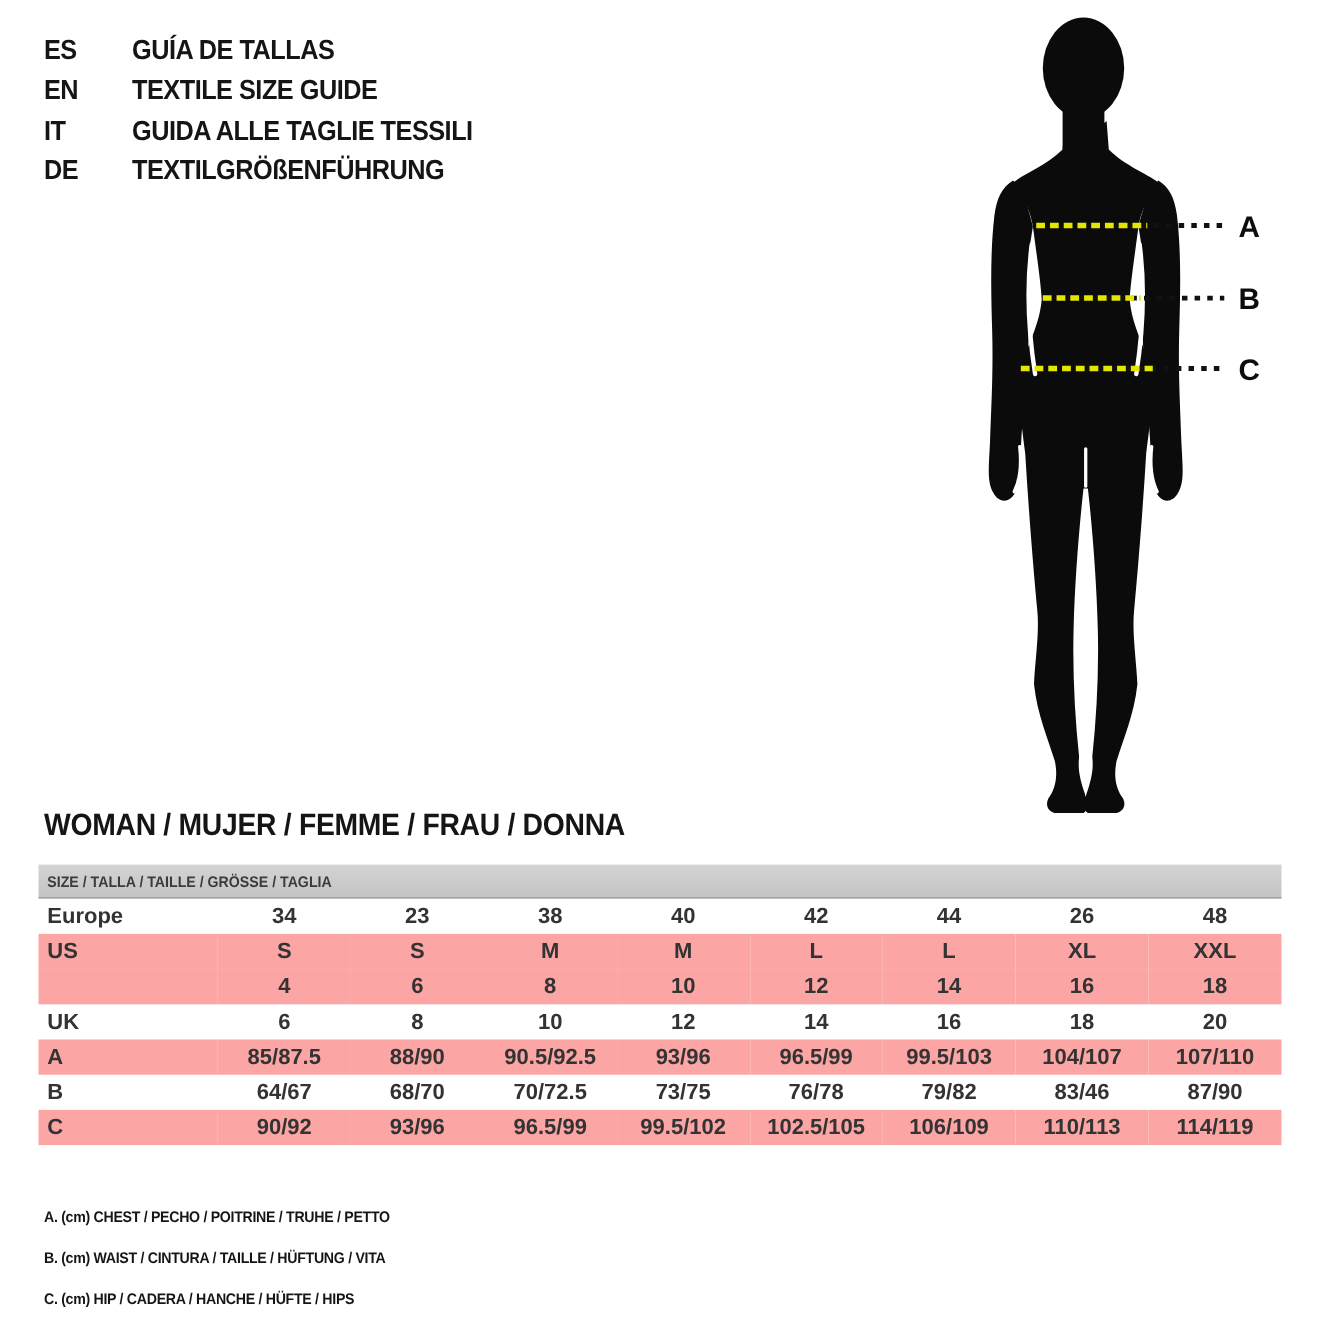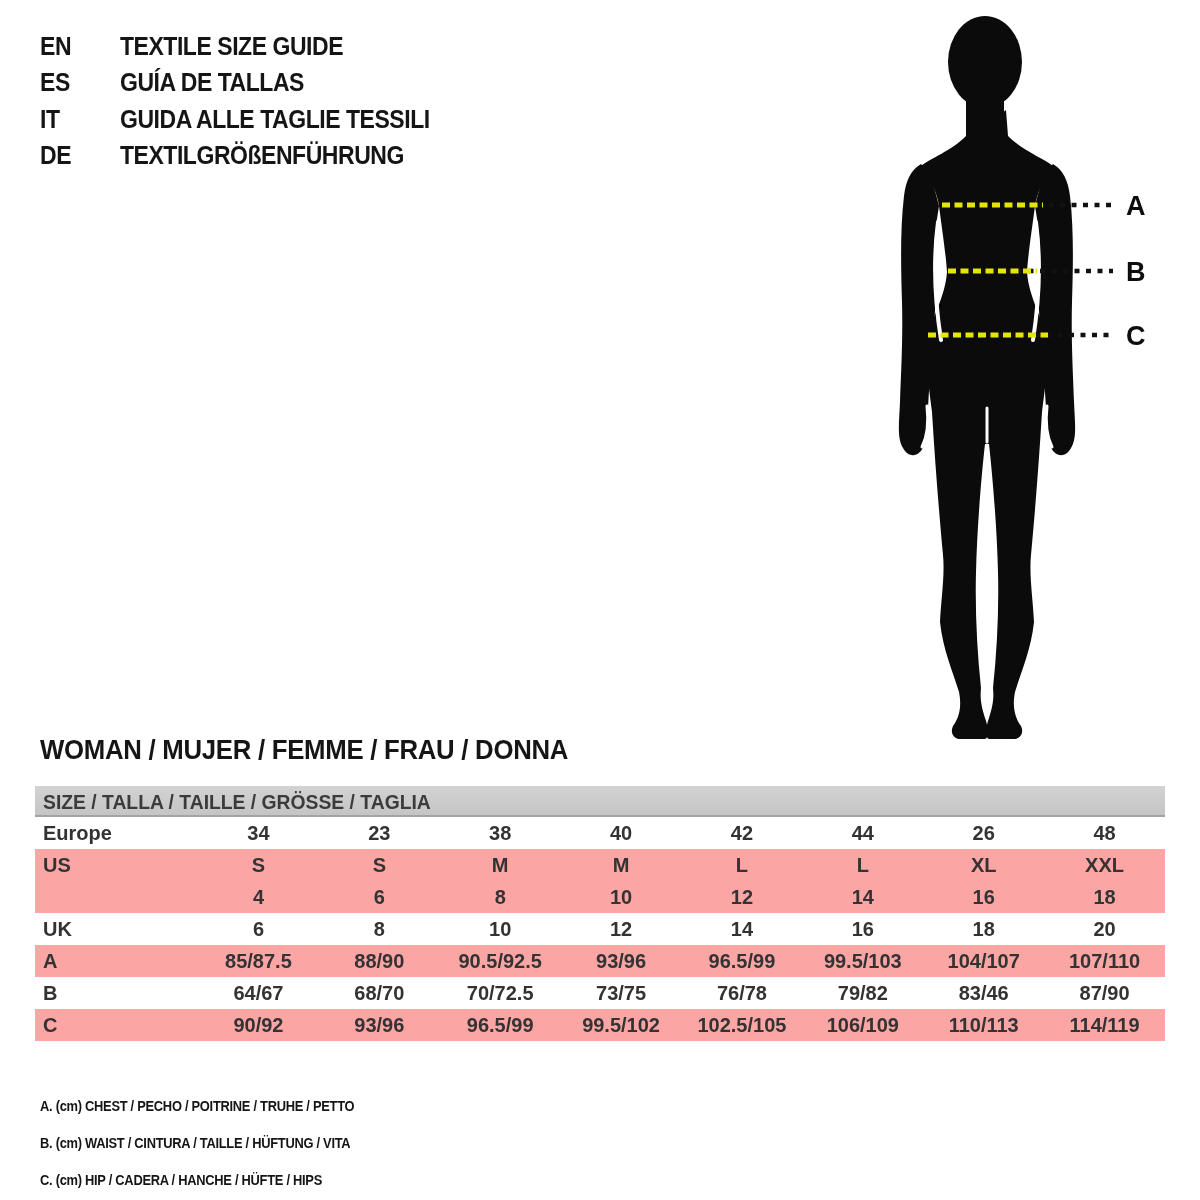--- a/index.html
+++ b/index.html
@@ -15,43 +15,43 @@
 
   
   .marker-label{font-size:27px;font-weight:bold;width:34px;text-align:left;color:#0d0d0d;}
 
   
   .section-title{left:40px;top:734px;font-size:28px;font-weight:bold;letter-spacing:-0.3px;text-align:right;}
 
   
   .size-table{left:35px;top:786px;width:1130px;}
   .table-head{height:31px;line-height:31px;background:linear-gradient(#d3d3d3,#c4c4c4);
-              border-bottom:2px solid #a3a3a3;font-size:21px;font-weight:bold;color:#3b3b3b;
+              border-bottom:2px solid #a3a3a3;font-size:14px;font-weight:bold;color:#3b3b3b;
               padding-left:8px;box-sizing:border-box;}
   table.sizes{border-collapse:collapse;width:1130px;table-layout:fixed;}
   table.sizes td{height:32px;font-size:20px;font-weight:600;color:#333;text-align:center;
                  padding:0;vertical-align:middle;}
   table.sizes td.lbl{text-align:left;padding-left:8px;width:155px;}
   tr.shaded{background:#fca5a5;}
 
   
   .legend-block{left:40px;top:1088px;}
   .legend-line{height:37px;line-height:37px;font-size:14px;font-weight:bold;letter-spacing:-0.3px;}
 </style>
 </head>
 <body>
 
 <div class="abs lang-block">
   <div class="lang-row">
+    <span class="lang-code cond">ES</span>
+    <span class="cond">GUÍA DE TALLAS</span>
+  </div>
+  <div class="lang-row">
     <span class="lang-code cond">EN</span>
     <span class="cond">TEXTILE SIZE GUIDE</span>
-  </div>
-  <div class="lang-row">
-    <span class="lang-code cond">ES</span>
-    <span class="cond">GUÍA DE TALLAS</span>
   </div>
   <div class="lang-row">
     <span class="lang-code cond">IT</span>
     <span class="cond">GUIDA ALLE TAGLIE TESSILI</span>
   </div>
   <div class="lang-row">
     <span class="lang-code cond">DE</span>
     <span class="cond">TEXTILGRÖßENFÜHRUNG</span>
   </div>
 </div>

